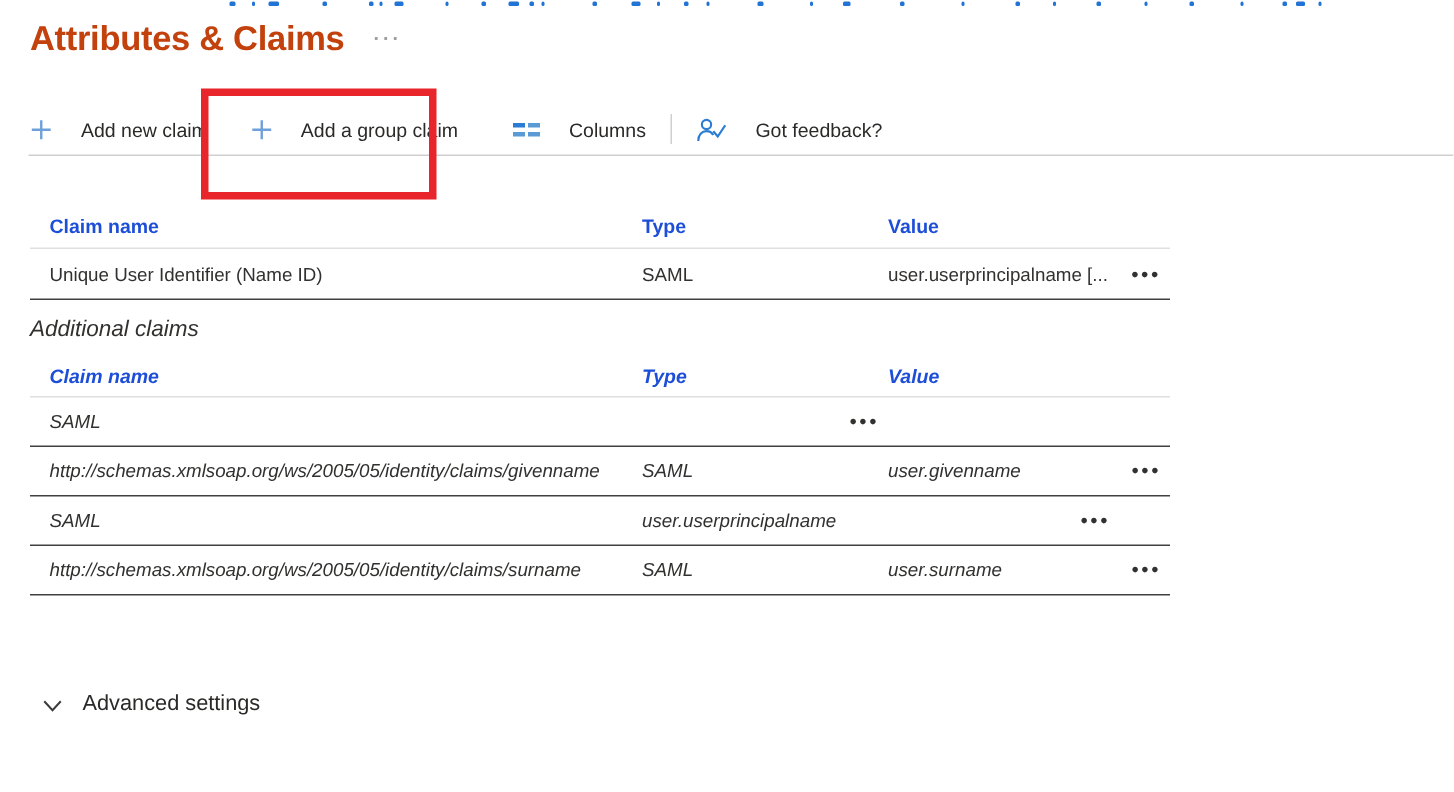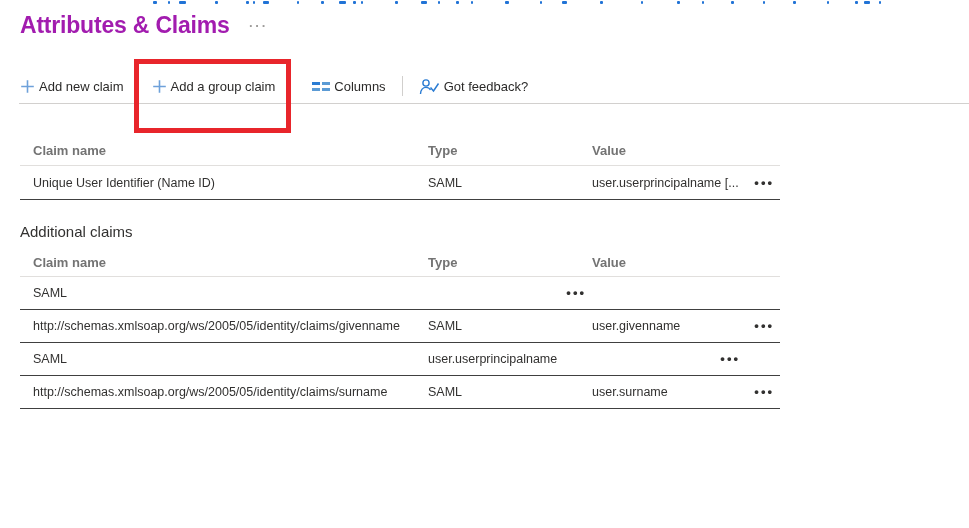--- a/index.html
+++ b/index.html
@@ -6,55 +6,55 @@
   html,body { width:969px; height:528px; background:#ffffff; overflow:hidden;
     font-family:"Liberation Sans", sans-serif; color:#323130; }
   #stage { position:relative; width:969px; height:528px; background:#fff; }
 
   
   #clipped-top { position:absolute; left:0; top:0; width:969px; height:6px; overflow:hidden; }
   #clipped-top span { position:absolute; top:1px; height:3px; background:#2173d6; border-radius:1px; }
 
   
   #page-title { position:absolute; left:20px; top:12px; font-size:23px; font-weight:bold;
-    color:#a21caf; letter-spacing:-0.2px; }
+    color:#c2410c; letter-spacing:-0.2px; }
   #title-more { position:absolute; left:249px; top:18px; font-size:13px; color:#9d9b99;
     letter-spacing:2px; font-weight:bold; cursor:pointer; }
 
   
   #toolbar { position:absolute; left:20px; top:72px; height:28px; display:flex;
     align-items:center; font-size:13px; color:#2b2a29; }
-  .cmd { display:flex; align-items:center; gap:4px; cursor:pointer; white-space:nowrap;justify-content:flex-end; }
+  .cmd { display:flex; align-items:center; gap:19px; cursor:pointer; white-space:nowrap;justify-content:flex-end; }
   .cmd svg { display:block; }
   #cmd-add-new { margin-right:28px; }
   #cmd-add-group { margin-right:37px; }
   #cmd-columns { margin-right:16px; }
   .toolbar-divider { width:1px; height:20px; background:#d1cfcd; margin-right:16px; }
   #toolbar-border { position:absolute; left:19px; top:103px; width:950px; height:1px; background:#d2d0ce; }
 
   
   #highlight-box { position:absolute; left:134px; top:59px; width:157px; height:74px;
     border:5px solid #e8252b; z-index:6; pointer-events:none; }
 
   
   #main { position:absolute; left:20px; top:136px; width:760px; }
   .section-label { font-size:15px; color:#323130; height:18px; line-height:18px; }
   .tbl { width:760px; }
   .tbl-header { display:grid; grid-template-columns:395px 164px 1fr 34px; padding-left:13px;
     height:30px; align-items:center; border-bottom:1px solid #e1dfdd;
-    font-size:13px; font-weight:bold; color:#737373; }
+    font-size:13px; font-weight:bold; color:#1d4ed8; }
   .tbl-row { display:grid; grid-template-columns:395px 164px 1fr 34px; padding-left:13px;
     height:34px; align-items:center; border-bottom:1px solid #404040;
     font-size:12.5px; color:#323130; cursor:pointer; }
   .tbl-row > div { white-space:nowrap; min-width:0; }
   .cell-menu { justify-self:end; padding-right:6px; font-size:13px; letter-spacing:2px;
     color:#323130; font-weight:bold; cursor:pointer; line-height:10px; }
   #section-required { margin-bottom:0; }
   #section-required .section-label { margin-bottom:8px; }
-  #section-additional { margin-top:23px; }
+  #section-additional { margin-top:11px;font-style:italic; }
   #section-additional .section-label { margin-bottom:7px; }
   #section-additional .tbl-header { height:29px; }
   #section-additional .tbl-row { height:33px; }
 
   
   #advanced { position:absolute; left:28px; top:461px; display:flex; align-items:center;
     gap:13px; font-size:14.5px; color:#2b2a29; cursor:pointer; }
   #advanced svg { display:block; margin-top:2px; }
 </style>
 </head>
@@ -187,14 +187,22 @@
           <div class="tbl-row">
             <div>http://schemas.xmlsoap.org/ws/2005/05/identity/claims/surname</div>
             <div>SAML</div>
             <div>user.surname</div>
             <div class="cell-menu">•••</div>
           </div>
         </div>
       </div>
     </div>
 
+  <div id="advanced">
+    <span>
+      <svg width="14" height="11" viewBox="0 0 14 11" fill="none">
+          <path d="M1.5 2.5l5.5 6 5.5-6" stroke="#3b3a39" stroke-width="1.3"></path>
+        </svg>
+    </span>
+    <span>Advanced settings</span>
+  </div>
 
 </div>
 
 </body></html>

